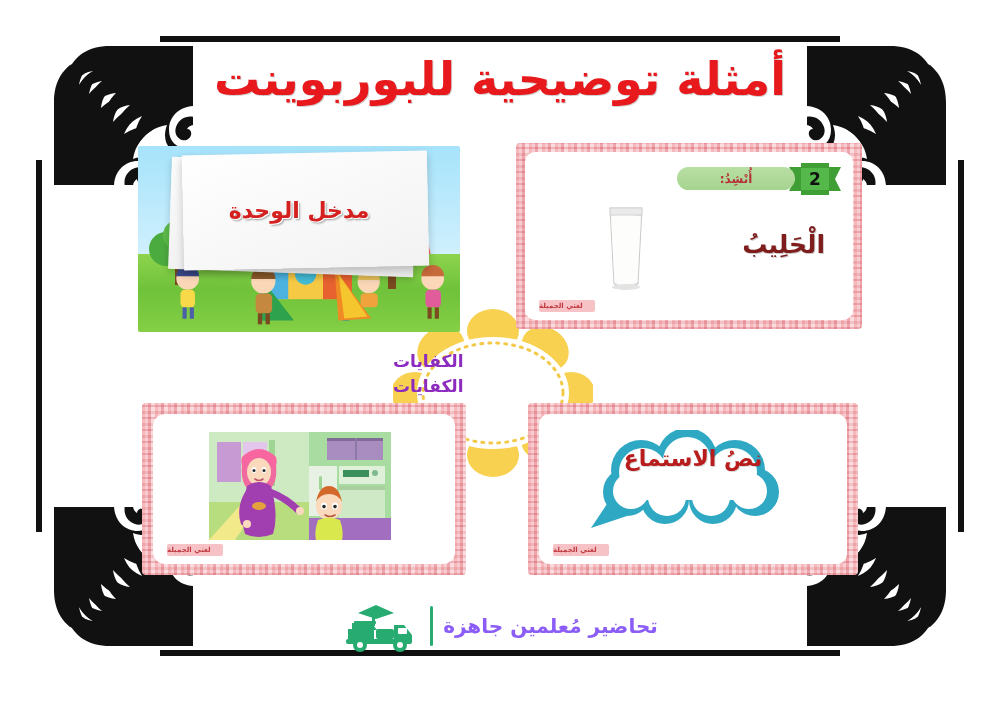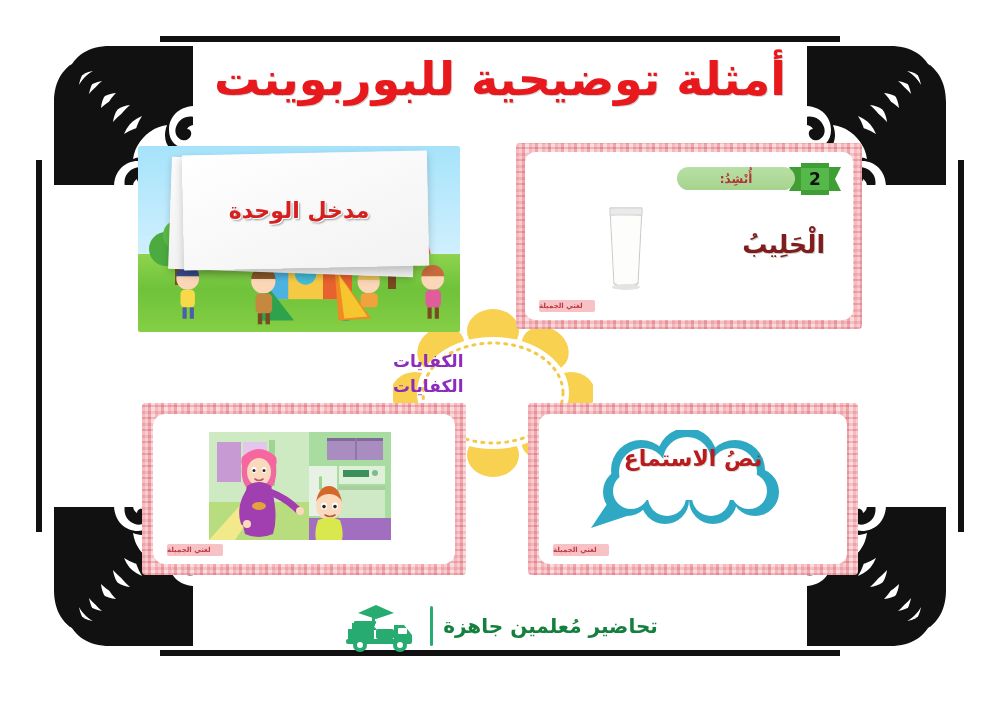--- a/index.html
+++ b/index.html
@@ -122,21 +122,21 @@
   #cloud-text{
     position:absolute;left:0;right:0;top:32px;text-align:center;direction:rtl;
     color:#b91c1c;font-weight:bold;font-size:22px;
     text-shadow:1px 1px 0 rgba(0,0,0,.15);pointer-events:none;
   }
 
   
   #footer{position:absolute;left:0;right:0;bottom:34px;height:64px;
     display:flex;align-items:center;justify-content:center;gap:10px;direction:rtl;}
   #footer-text{display:flex;flex-direction:column;align-items:flex-end;direction:rtl;line-height:1.15;}
-  #f-line1{color:#15803d;font-weight:bold;font-size:20px;}
+  #f-line1{color:#8b5cf6;font-weight:bold;font-size:20px;}
   #f-line2{color:#1b1b1b;font-weight:bold;font-size:17px;}
   #footer-div{width:3px;height:40px;background:#27ab71;border-radius:2px;
     background-image:linear-gradient(#27ab71 0 40%,transparent 40% 60%,#27ab71 60% 100%);}
   #truck{width:78px;height:54px;}
   #truck svg{display:block;width:100%;height:100%;}
 </style>
 </head>
 <body>
 
 <div id="page">

